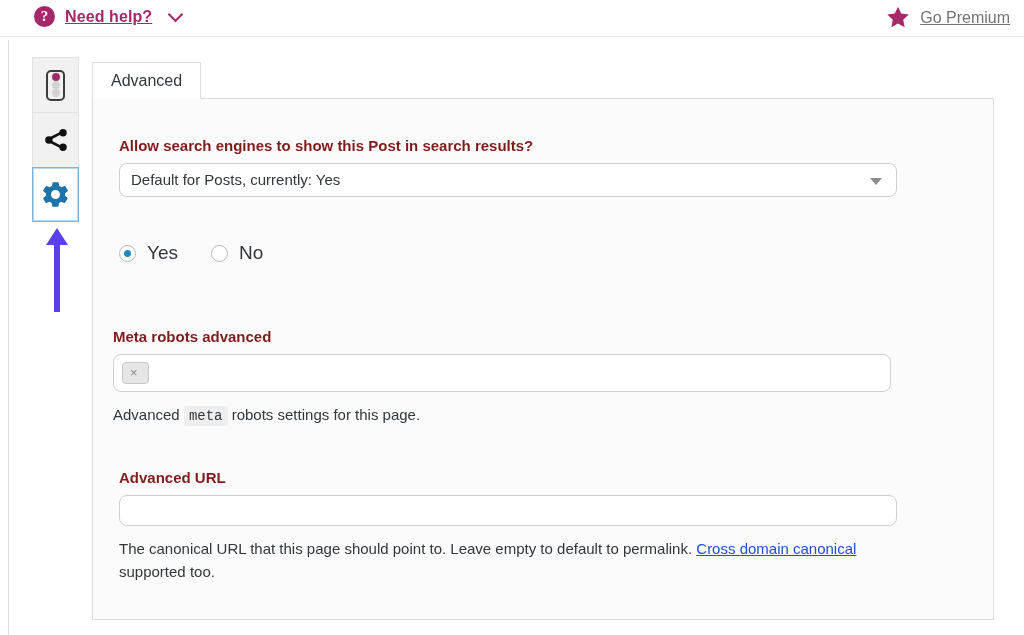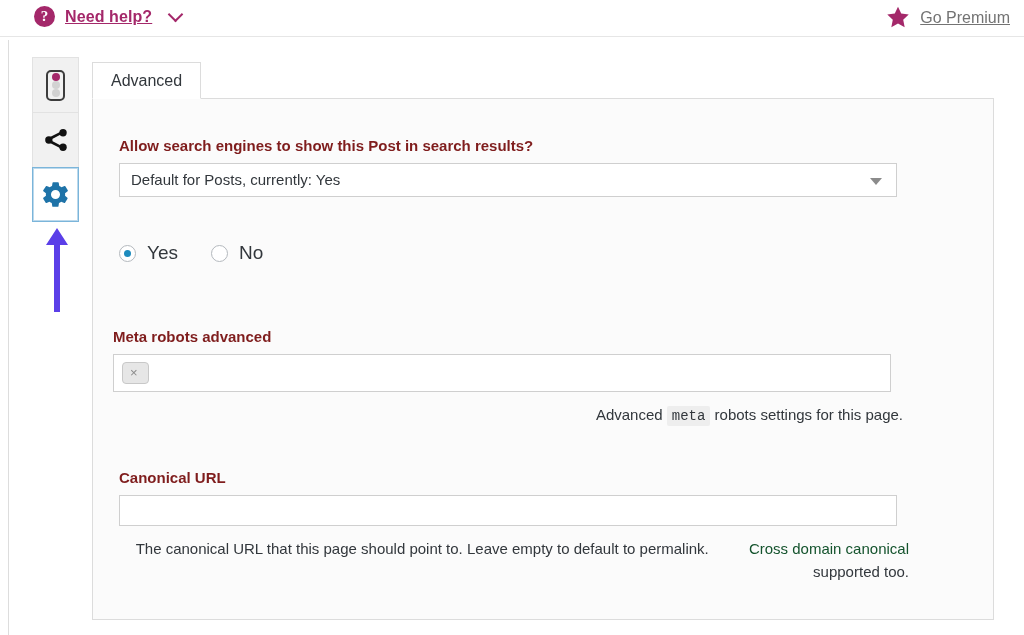--- a/index.html
+++ b/index.html
@@ -167,21 +167,21 @@
     font-weight: bold;
     color: #7f1d1d;
     margin-bottom: 9px;
     display: block;
   }
   .control {
     box-sizing: border-box;
     width: 778px;
     background: #ffffff;
     border: 1px solid #cfcfcf;
-    border-radius: 0;
+    border-radius: 8px;
   }
   .select-box {
     height: 34px;
     position: relative;
     font-size: 15px;
     color: #32373c;
     line-height: 32px;
     padding-left: 11px;
     cursor: pointer;
   }
@@ -231,30 +231,29 @@
     font-size: 15px;
     color: #32373c;
   }
   .tag-x { color: #8a8a8a; font-size: 13px; cursor: pointer; }
   .help-text {
     font-size: 15px;
     color: #32373c;
     margin-top: 11px;
     line-height: 1.55;
     width: 790px;
-    text-align: right;
   }
   code.meta {
     font-family: "Liberation Mono", monospace;
     background: #eeeeee;
     font-size: 14px;
     padding: 2px 5px;
     border-radius: 2px;
   }
-  .inline-link { color: #14532d; cursor: pointer; margin-left: 36px; }
+  .inline-link { color: #1d4ed8; text-decoration: underline; cursor: pointer; }
   .text-input { height: 31px; }
 </style>
 </head>
 <body>
 
 <div id="topbar">
   <div id="help-group">
     <span class="help-circle">?</span>
     <span id="need-help-link">Need help?</span>
     <span class="chevron-down"></span>
@@ -331,21 +330,21 @@
       </span>
     </div>
     <div class="help-text">
       <span>Advanced</span>
       <code class="meta">meta</code>
       <span>robots settings for this page.</span>
     </div>
   </div>
 
   <div class="field" style="left:26px; top:370px;">
-    <span class="flabel">Canonical URL</span>
+    <span class="flabel">Advanced URL</span>
     <input class="control text-input" type="text" style="padding: 0px 9px; font-size: 15px; color: rgb(50, 55, 60); font-family: &quot;Liberation Sans&quot;, sans-serif; outline: none;" value="">
     <div class="help-text">
       <span>The canonical URL that this page should point to. Leave empty to default to permalink.</span>
       <span class="inline-link">Cross domain canonical</span>
       <span>supported too.</span>
     </div>
   </div>
 
 </div>
 

